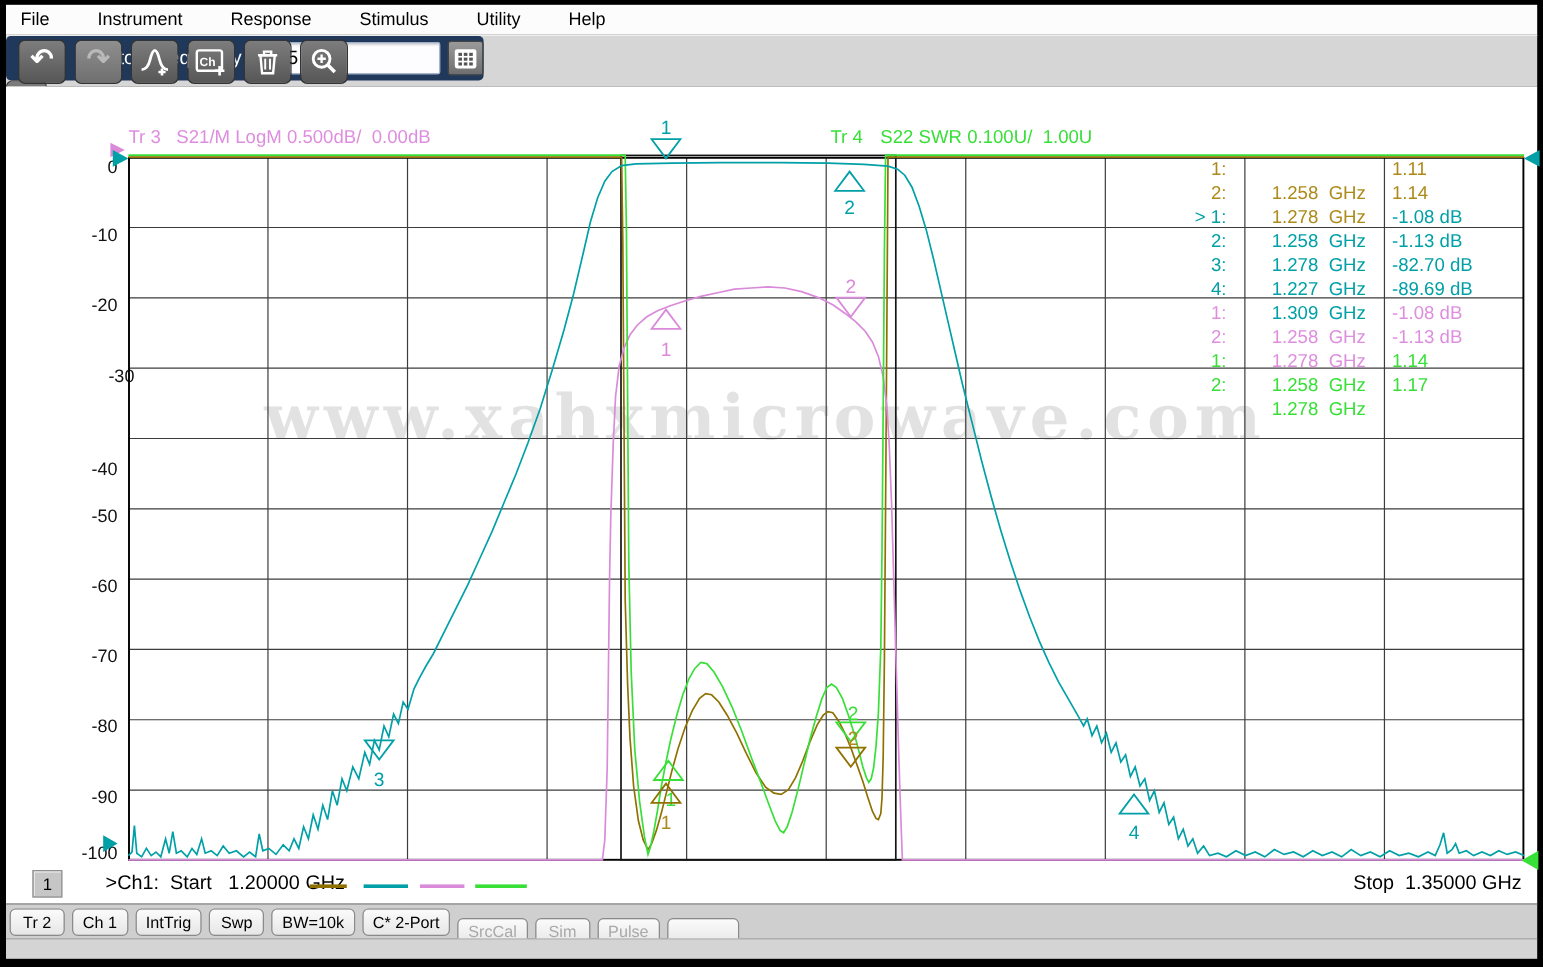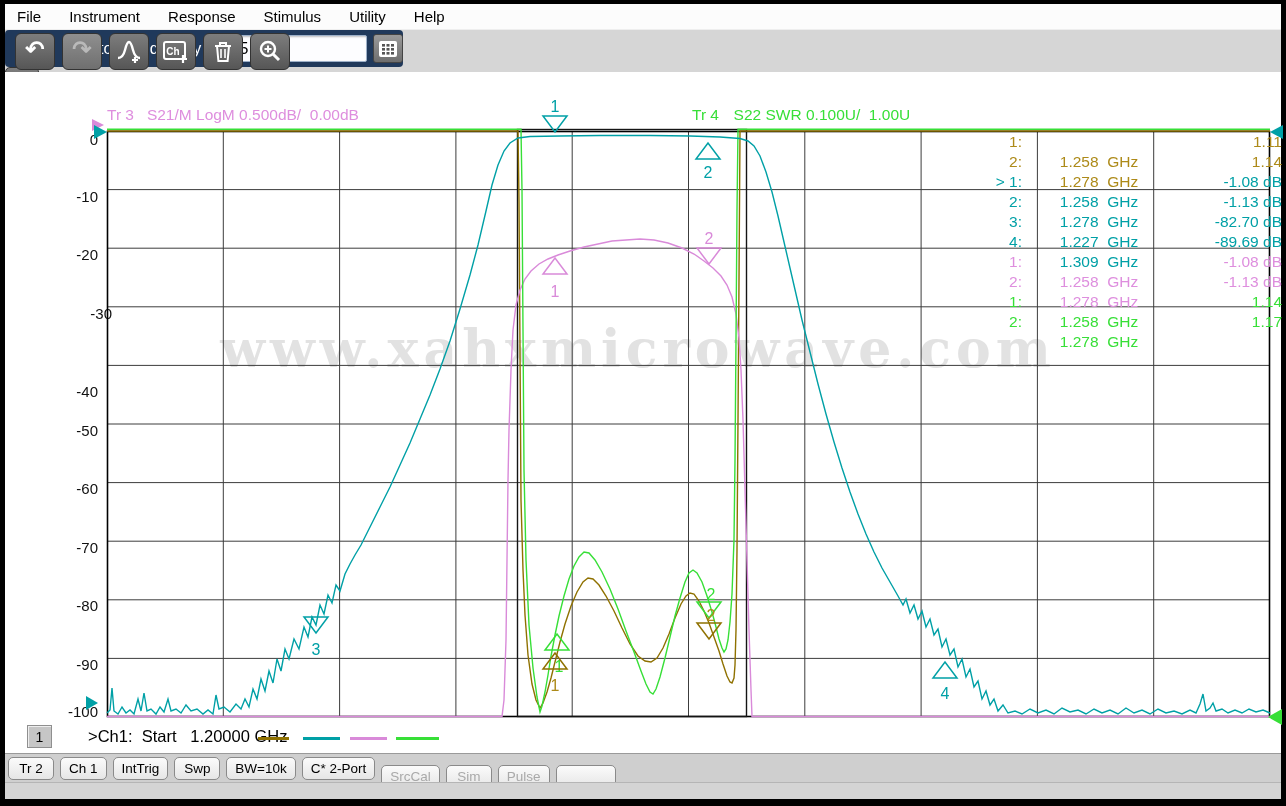--- a/index.html
+++ b/index.html
@@ -1,21 +1,21 @@
 <!DOCTYPE html>
 <html><head>
 <meta charset="utf-8">
 <style>
   html,body{margin:0;padding:0;background:#222;}
   .screen{position:relative;width:1286px;height:806px;background:#000;overflow:hidden;
           font-family:"Liberation Sans",sans-serif;-webkit-font-smoothing:antialiased;}
   .abs{position:absolute;}
   
   .menubar{left:5px;top:4px;width:1276px;height:25px;background:#fcfcfc;display:flex;align-items:center;
-           padding-left:12px;gap:28px;box-sizing:border-box;font-size:15px;color:#000;}
+           padding-left:12px;gap:40px;box-sizing:border-box;font-size:15px;color:#000;}
   .menu-item{cursor:default;white-space:pre;}
   
   .toolbar{left:5px;top:29px;width:1276px;height:43px;background:#d6d6d6;border-top:1px solid #eee;box-sizing:border-box;}
   .tbtn{position:absolute;top:3px;width:40px;height:37px;border-radius:6px;
         background:linear-gradient(#7d7d7d,#565656);border:1px solid #333;box-sizing:border-box;
         display:flex;align-items:center;justify-content:center;color:#fff;}
   .tbtn.disabled{background:linear-gradient(#8f8f8f,#6f6f6f);color:#b9b9b9;}
   .navy{left:818px;top:3px;width:398px;height:37px;background:#20395b;border-radius:4px;display:flex;align-items:center;box-sizing:border-box;}
   .navy .lbl{color:#fff;font-size:16px;width:198px;text-align:right;white-space:pre;}
   .freq-input{margin-left:10px;width:144px;height:25px;border:1px solid #9db0c8;border-radius:2px;
@@ -28,21 +28,21 @@
   
   .canvas{left:5px;top:72px;width:1276px;height:681px;background:#fff;}
   .watermark{left:188px;top:318px;width:900px;text-align:center;font-family:"DejaVu Serif",serif;
              font-weight:bold;font-size:52px;letter-spacing:5px;color:#e2e2e2;user-select:none;}
   .tracelabel{height:20px;font-size:15.5px;white-space:pre;}
   .trbox{display:inline-block;padding:0 6px;color:#000;}
   .ytick{width:88px;text-align:right;font-size:15px;color:#111;}
   .mrow{height:20px;font-size:15.5px;display:flex;white-space:pre;}
   .mrow .c1{width:60px;text-align:right;}
   .mrow .c2{width:118px;text-align:center;margin-left:18px;margin-top:20px;}
-  .mrow .c3{width:122px;text-align:right;margin-left:2px;}
+  .mrow .c3{width:122px;text-align:left;margin-left:2px;}
   .axisrow{font-size:16.5px;color:#000;white-space:pre;}
   .chanbox{left:27px;top:725px;width:23px;height:21px;background:#c6c6c6;border:1px solid #8f8f8f;
            box-shadow:inset 1px 1px 0 #eee;display:flex;align-items:center;justify-content:center;font-size:14px;}
   .dash{position:absolute;top:737px;height:3px;}
   
   .statusbar{left:5px;top:753px;width:1276px;height:29px;background:#cfcfcf;border-top:1px solid #9a9a9a;
              display:flex;align-items:center;padding-left:3px;gap:6px;box-sizing:border-box;}
   .sbtn{height:23px;border:1px solid #8a8a8a;border-radius:5px;background:linear-gradient(#fbfbfb,#e6e6e6);
         font-family:"Liberation Sans",sans-serif;font-size:13.5px;color:#000;padding:0 8px;min-width:46px;}
   .sbtn.disabled{color:#a9a9a9;margin-top:16px;}
@@ -243,20 +243,21 @@
   </div>
 
   <div class="chanbox abs">
       <span>1</span>
     </div>
   <div class="abs axisrow" style="left:88px;top:727px">&gt;Ch1:  Start   1.20000 GHz</div>
   <div class="dash" style="left:258px;width:31px;background:#8f7100"></div>
   <div class="dash" style="left:303px;width:37px;background:#00a0a6"></div>
   <div class="dash" style="left:350px;width:37px;background:#d98ad9"></div>
   <div class="dash" style="left:396px;width:43px;background:#37df37"></div>
+  <div class="abs axisrow" style="left:968px;top:727px;width:300px;text-align:right">Stop  1.35000 GHz</div>
 
   <div class="abs statusbar">
     <button class="sbtn">Tr 2</button>
     <button class="sbtn">Ch 1</button>
     <button class="sbtn">IntTrig</button>
     <button class="sbtn">Swp</button>
     <button class="sbtn">BW=10k</button>
     <button class="sbtn">C* 2-Port</button>
     <button class="sbtn disabled">SrcCal</button>
     <button class="sbtn disabled">Sim</button>

